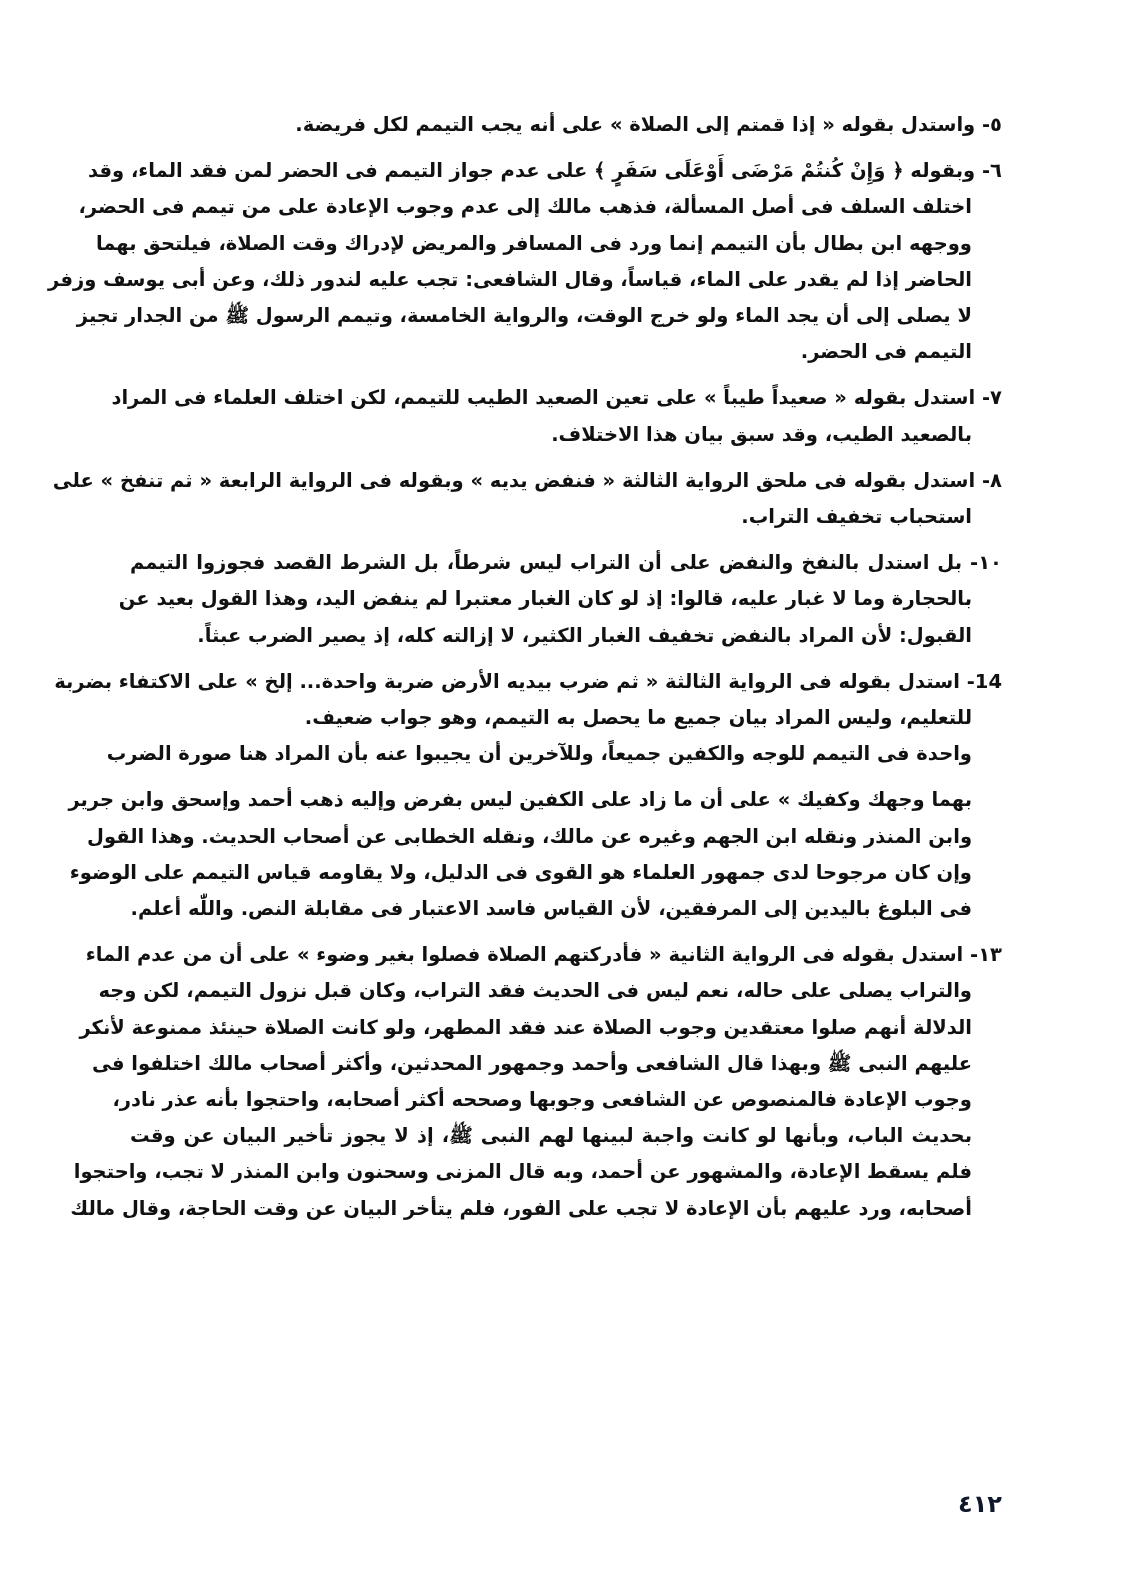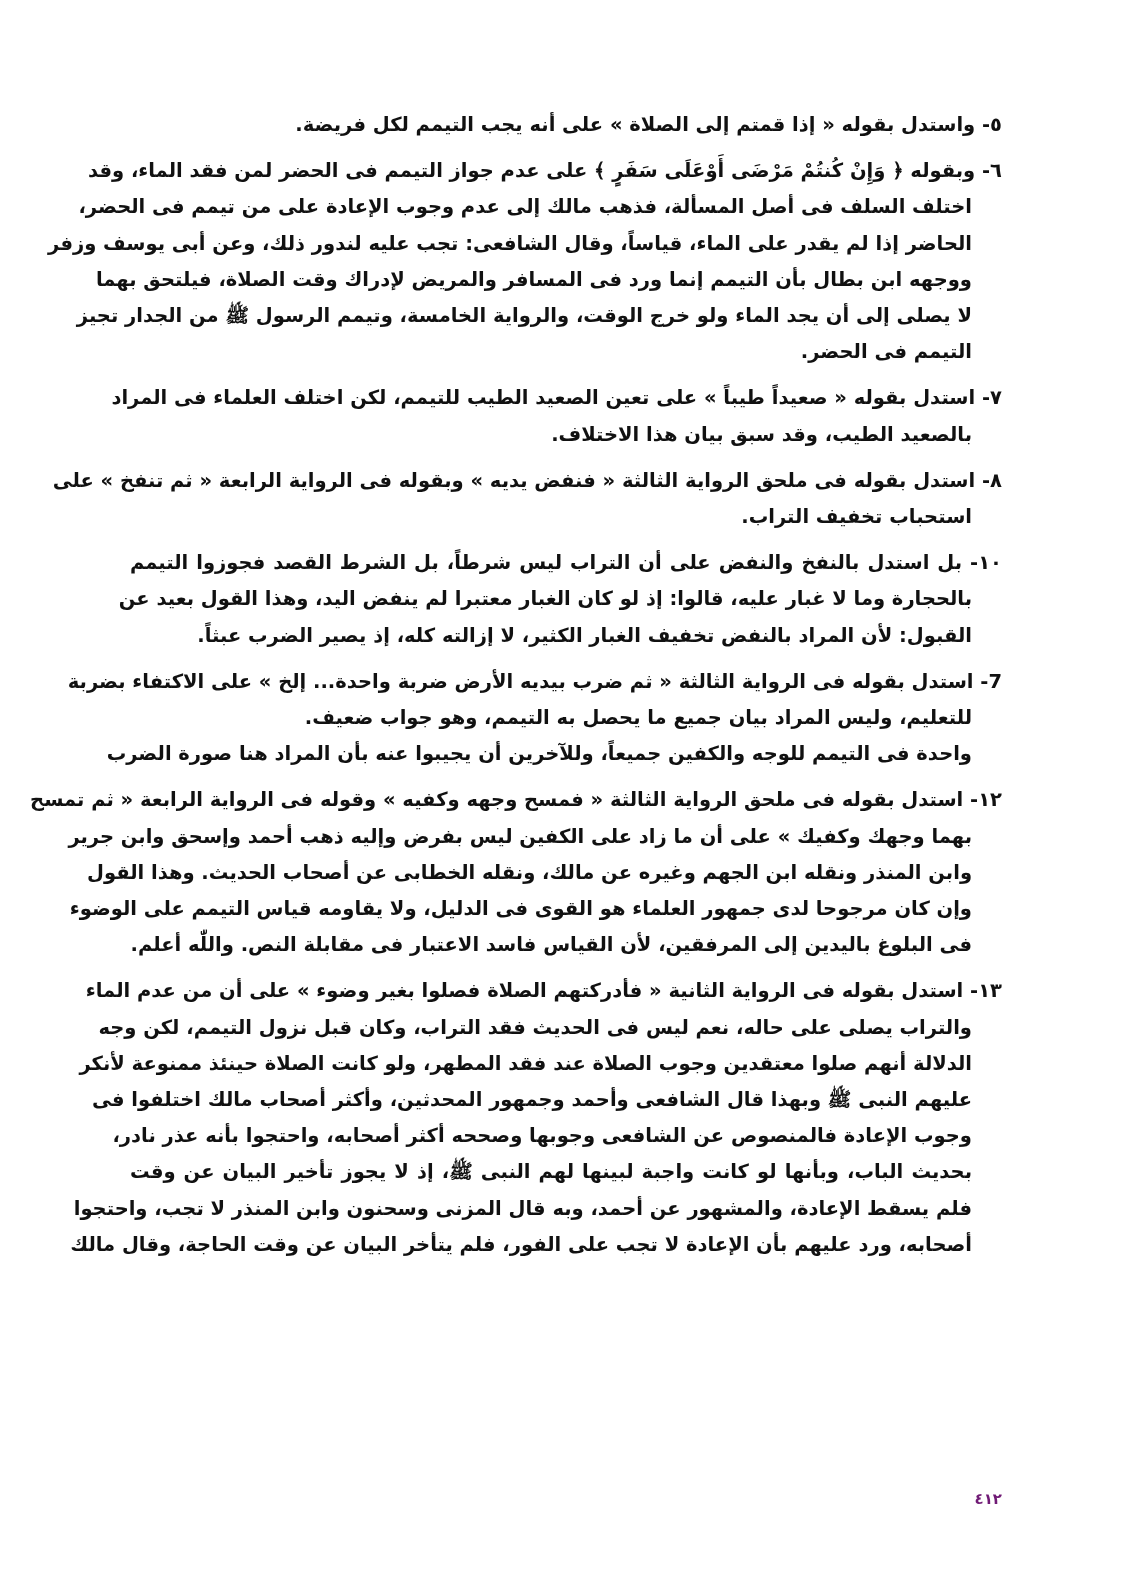--- a/index.html
+++ b/index.html
@@ -10,59 +10,58 @@
     font-family: "DejaVu Sans", sans-serif;
     font-size: 19.5px; line-height: 36.2px; color: #111;
     font-weight: bold;
   }
   .item { margin: 3px 0 10px 0; }
   .item .line { display: block; text-align: justify; text-align-last: justify; white-space: nowrap; }
   .item .line.last { text-align-last: right; }
   .item .line.indent { padding-right: 30px; }
   .page-number {
     position: absolute; top: 1490px; right: 136px;
-    font-family: "DejaVu Sans", sans-serif; font-size: 15px; font-weight: bold;
-    direction: rtl; color: #701a75;
+    font-family: "DejaVu Sans", sans-serif; font-size: 24px; font-weight: bold;
+    direction: rtl; color: #0f172a;
   }
 </style>
 </head>
 <body>
 
 <div class="page">
   <div class="item">
     <span class="line last">٥- واستدل بقوله « إذا قمتم إلى الصلاة » على أنه يجب التيمم لكل فريضة.</span>
   </div>
   <div class="item">
     <span class="line">٦- وبقوله ﴿ وَإِنْ كُنتُمْ مَرْضَى أَوْعَلَى سَفَرٍ ﴾ على عدم جواز التيمم فى الحضر لمن فقد الماء، وقد</span>
     <span class="line indent">اختلف السلف فى أصل المسألة، فذهب مالك إلى عدم وجوب الإعادة على من تيمم فى الحضر،</span>
+    <span class="line indent">ووجهه ابن بطال بأن التيمم إنما ورد فى المسافر والمريض لإدراك وقت الصلاة، فيلتحق بهما</span>
     <span class="line indent">الحاضر إذا لم يقدر على الماء، قياساً، وقال الشافعى: تجب عليه لندور ذلك، وعن أبى يوسف وزفر</span>
-    <span class="line indent">ووجهه ابن بطال بأن التيمم إنما ورد فى المسافر والمريض لإدراك وقت الصلاة، فيلتحق بهما</span>
     <span class="line indent">لا يصلى إلى أن يجد الماء ولو خرج الوقت، والرواية الخامسة، وتيمم الرسول ﷺ من الجدار تجيز</span>
     <span class="line indent last">التيمم فى الحضر.</span>
   </div>
   <div class="item">
     <span class="line">٧- استدل بقوله « صعيداً طيباً » على تعين الصعيد الطيب للتيمم، لكن اختلف العلماء فى المراد</span>
     <span class="line indent last">بالصعيد الطيب، وقد سبق بيان هذا الاختلاف.</span>
   </div>
   <div class="item">
     <span class="line">٨- استدل بقوله فى ملحق الرواية الثالثة « فنفض يديه » وبقوله فى الرواية الرابعة « ثم تنفخ » على</span>
     <span class="line indent last">استحباب تخفيف التراب.</span>
   </div>
   <div class="item">
     <span class="line">١٠- بل استدل بالنفخ والنفض على أن التراب ليس شرطاً، بل الشرط القصد فجوزوا التيمم</span>
     <span class="line indent">بالحجارة وما لا غبار عليه، قالوا: إذ لو كان الغبار معتبرا لم ينفض اليد، وهذا القول بعيد عن</span>
     <span class="line indent last">القبول: لأن المراد بالنفض تخفيف الغبار الكثير، لا إزالته كله، إذ يصير الضرب عبثاً.</span>
   </div>
   <div class="item">
-    <span class="line">7- استدل بقوله فى الرواية الثالثة « ثم ضرب بيديه الأرض ضربة واحدة... إلخ » على الاكتفاء بضربة</span>
+    <span class="line">14- استدل بقوله فى الرواية الثالثة « ثم ضرب بيديه الأرض ضربة واحدة... إلخ » على الاكتفاء بضربة</span>
     <span class="line indent last">للتعليم، وليس المراد بيان جميع ما يحصل به التيمم، وهو جواب ضعيف.</span>
     <span class="line indent">واحدة فى التيمم للوجه والكفين جميعاً، وللآخرين أن يجيبوا عنه بأن المراد هنا صورة الضرب</span>
   </div>
   <div class="item">
-    <span class="line">١٢- استدل بقوله فى ملحق الرواية الثالثة « فمسح وجهه وكفيه » وقوله فى الرواية الرابعة « ثم تمسح</span>
     <span class="line indent">بهما وجهك وكفيك » على أن ما زاد على الكفين ليس بفرض وإليه ذهب أحمد وإسحق وابن جرير</span>
     <span class="line indent">وابن المنذر ونقله ابن الجهم وغيره عن مالك، ونقله الخطابى عن أصحاب الحديث. وهذا القول</span>
     <span class="line indent">وإن كان مرجوحا لدى جمهور العلماء هو القوى فى الدليل، ولا يقاومه قياس التيمم على الوضوء</span>
     <span class="line indent last">فى البلوغ باليدين إلى المرفقين، لأن القياس فاسد الاعتبار فى مقابلة النص. واللّٰه أعلم.</span>
   </div>
   <div class="item">
     <span class="line">١٣- استدل بقوله فى الرواية الثانية « فأدركتهم الصلاة فصلوا بغير وضوء » على أن من عدم الماء</span>
     <span class="line indent">والتراب يصلى على حاله، نعم ليس فى الحديث فقد التراب، وكان قبل نزول التيمم، لكن وجه</span>
     <span class="line indent">الدلالة أنهم صلوا معتقدين وجوب الصلاة عند فقد المطهر، ولو كانت الصلاة حينئذ ممنوعة لأنكر</span>
     <span class="line indent">عليهم النبى ﷺ وبهذا قال الشافعى وأحمد وجمهور المحدثين، وأكثر أصحاب مالك اختلفوا فى</span>

